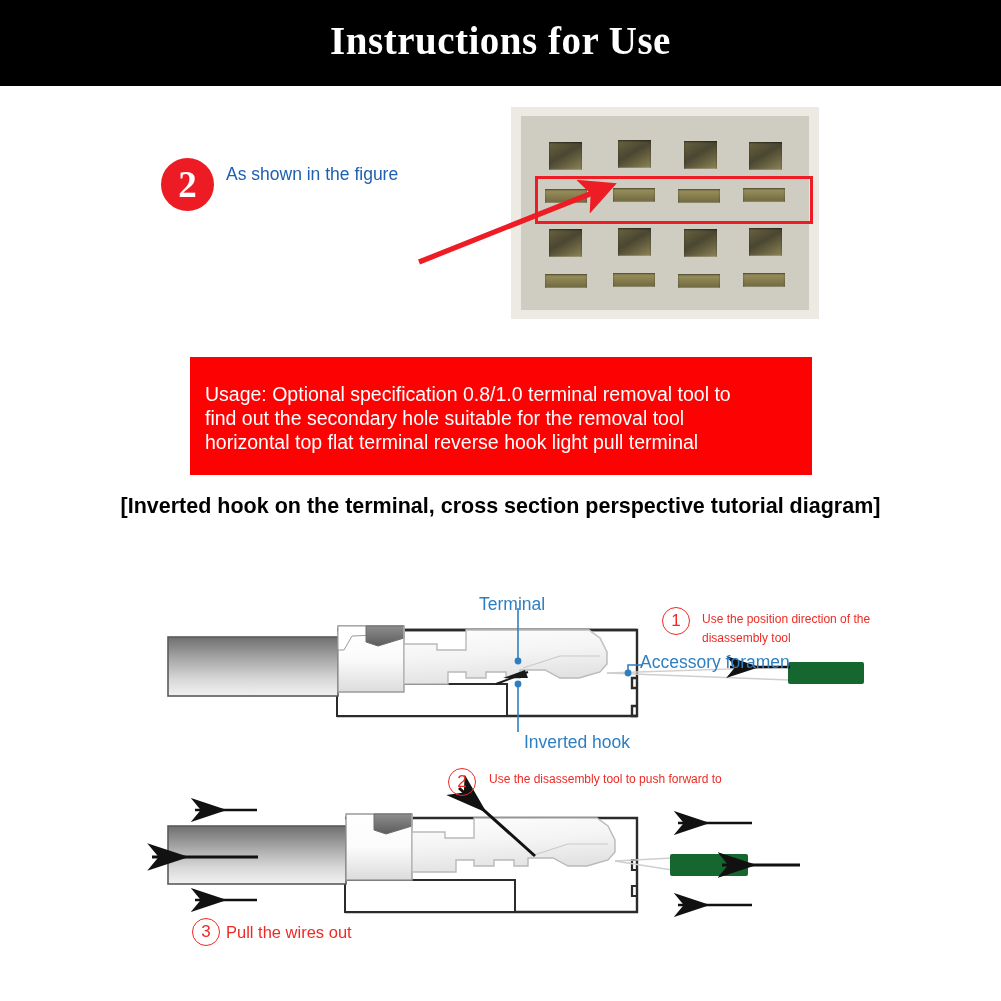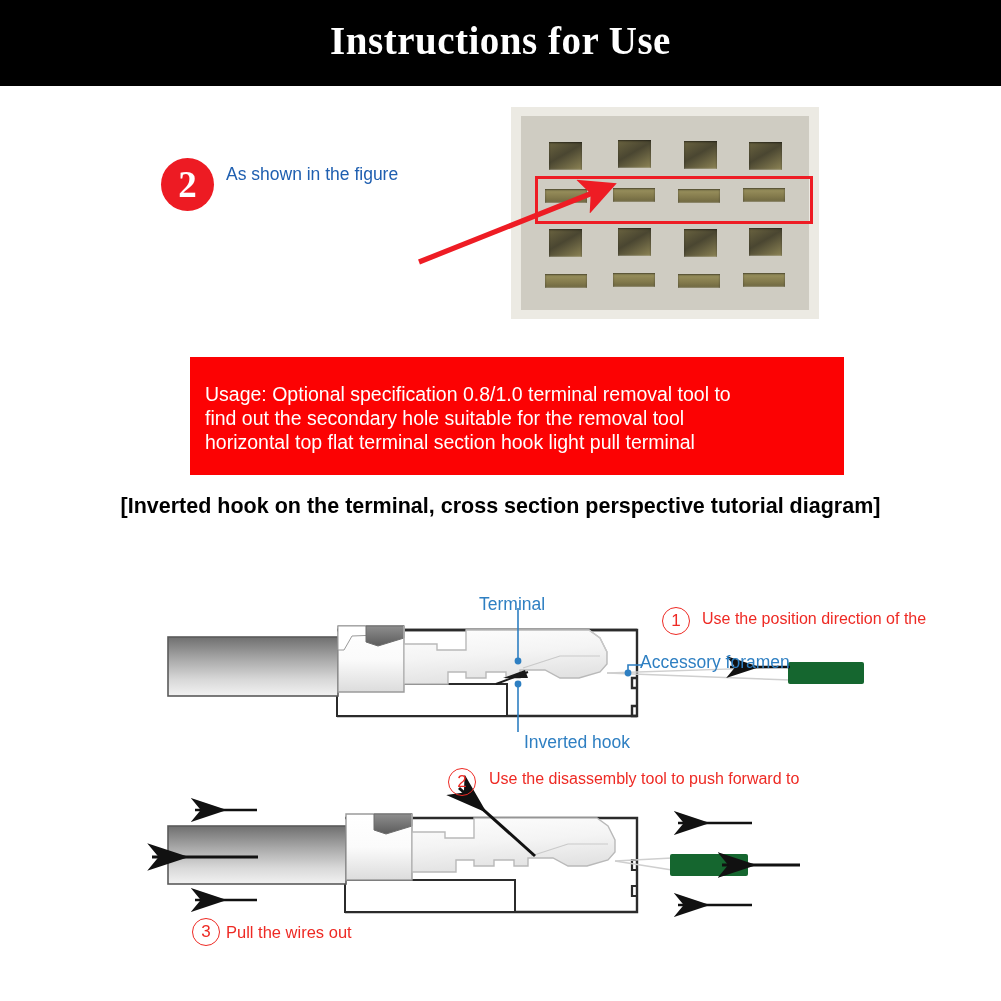--- a/index.html
+++ b/index.html
@@ -94,21 +94,20 @@
     width: 250px; height: 105px;
     pointer-events: none;
   }
 
   
   .usage-box {
     position: absolute;
     left: 190px; top: 357px;
     width: 622px; height: 118px;
     background: #fc0203;
-    padding-left: 32px;
   }
   .usage-text {
     position: absolute;
     left: 15px; top: 25px;
     width: 596px;
     color: #ffffff;
     font-size: 19.5px;
     line-height: 24px;
   }
 
@@ -139,21 +138,21 @@
   .lbl {
     position: absolute;
     white-space: nowrap;
   }
   .lbl-blue {
     color: #2e7fc2;
     font-size: 17.5px;
   }
   .lbl-red {
     color: #ee2a24;
-    font-size: 16px;
+    font-size: 12px;
     line-height: 18.5px;
   }
   .step-circle {
     position: absolute;
     width: 26px; height: 26px;
     border: 1.6px solid #ee2a24;
     border-radius: 50%;
     color: #ee2a24;
     font-size: 17px;
     line-height: 25px;
@@ -206,21 +205,21 @@
       <path d="M0,0 L7,3.5 L0,7 L1.6,3.5 Z" fill="#ee1c24"></path>
     </marker>
   </defs>
   <line x1="14" y1="94" x2="205" y2="18" stroke="#ee1c24" stroke-width="5.2" marker-end="url(#redhead)"></line>
 </svg>
 
 <div class="usage-box">
   <div class="usage-text">
     <div>Usage: Optional specification 0.8/1.0 terminal removal tool to</div>
     <div>find out the secondary hole suitable for the removal tool</div>
-    <div>horizontal top flat terminal section hook light pull terminal</div>
+    <div>horizontal top flat terminal reverse hook light pull terminal</div>
   </div>
 </div>
 
 <div class="section-heading">[Inverted hook on the terminal, cross section perspective tutorial diagram]</div>
 
 <div class="diagram-area">
 
   <svg class="diagram-svg" viewBox="0 0 1001 400">
     <defs>
       <linearGradient id="wireGrad" x1="0" y1="0" x2="0" y2="1">
@@ -335,20 +334,21 @@
 
   <div class="lbl lbl-blue" style="left:479px; top:34px;">Terminal</div>
 
   <div class="lbl lbl-blue" style="left:640px; top:92px;">Accessory foramen</div>
 
   <div class="lbl lbl-blue" style="left:524px; top:172px;">Inverted hook</div>
 
   <div class="step-circle" style="left:662px; top:47px;">1</div>
   <div class="lbl lbl-red" style="left:702px; top:50px;">
     <div>Use the position direction of the</div>
+    <div>disassembly tool</div>
   </div>
 
   <div class="step-circle" style="left:448px; top:208px;">2</div>
   <div class="lbl lbl-red" style="left:489px; top:210px;">
     <div>Use the disassembly tool to push forward to</div>
   </div>
 
   <div class="step-circle" style="left:192px; top:358px;">3</div>
   <div class="lbl lbl-red" style="left:226px; top:363px; font-size:16.5px;">Pull the wires out</div>
 

